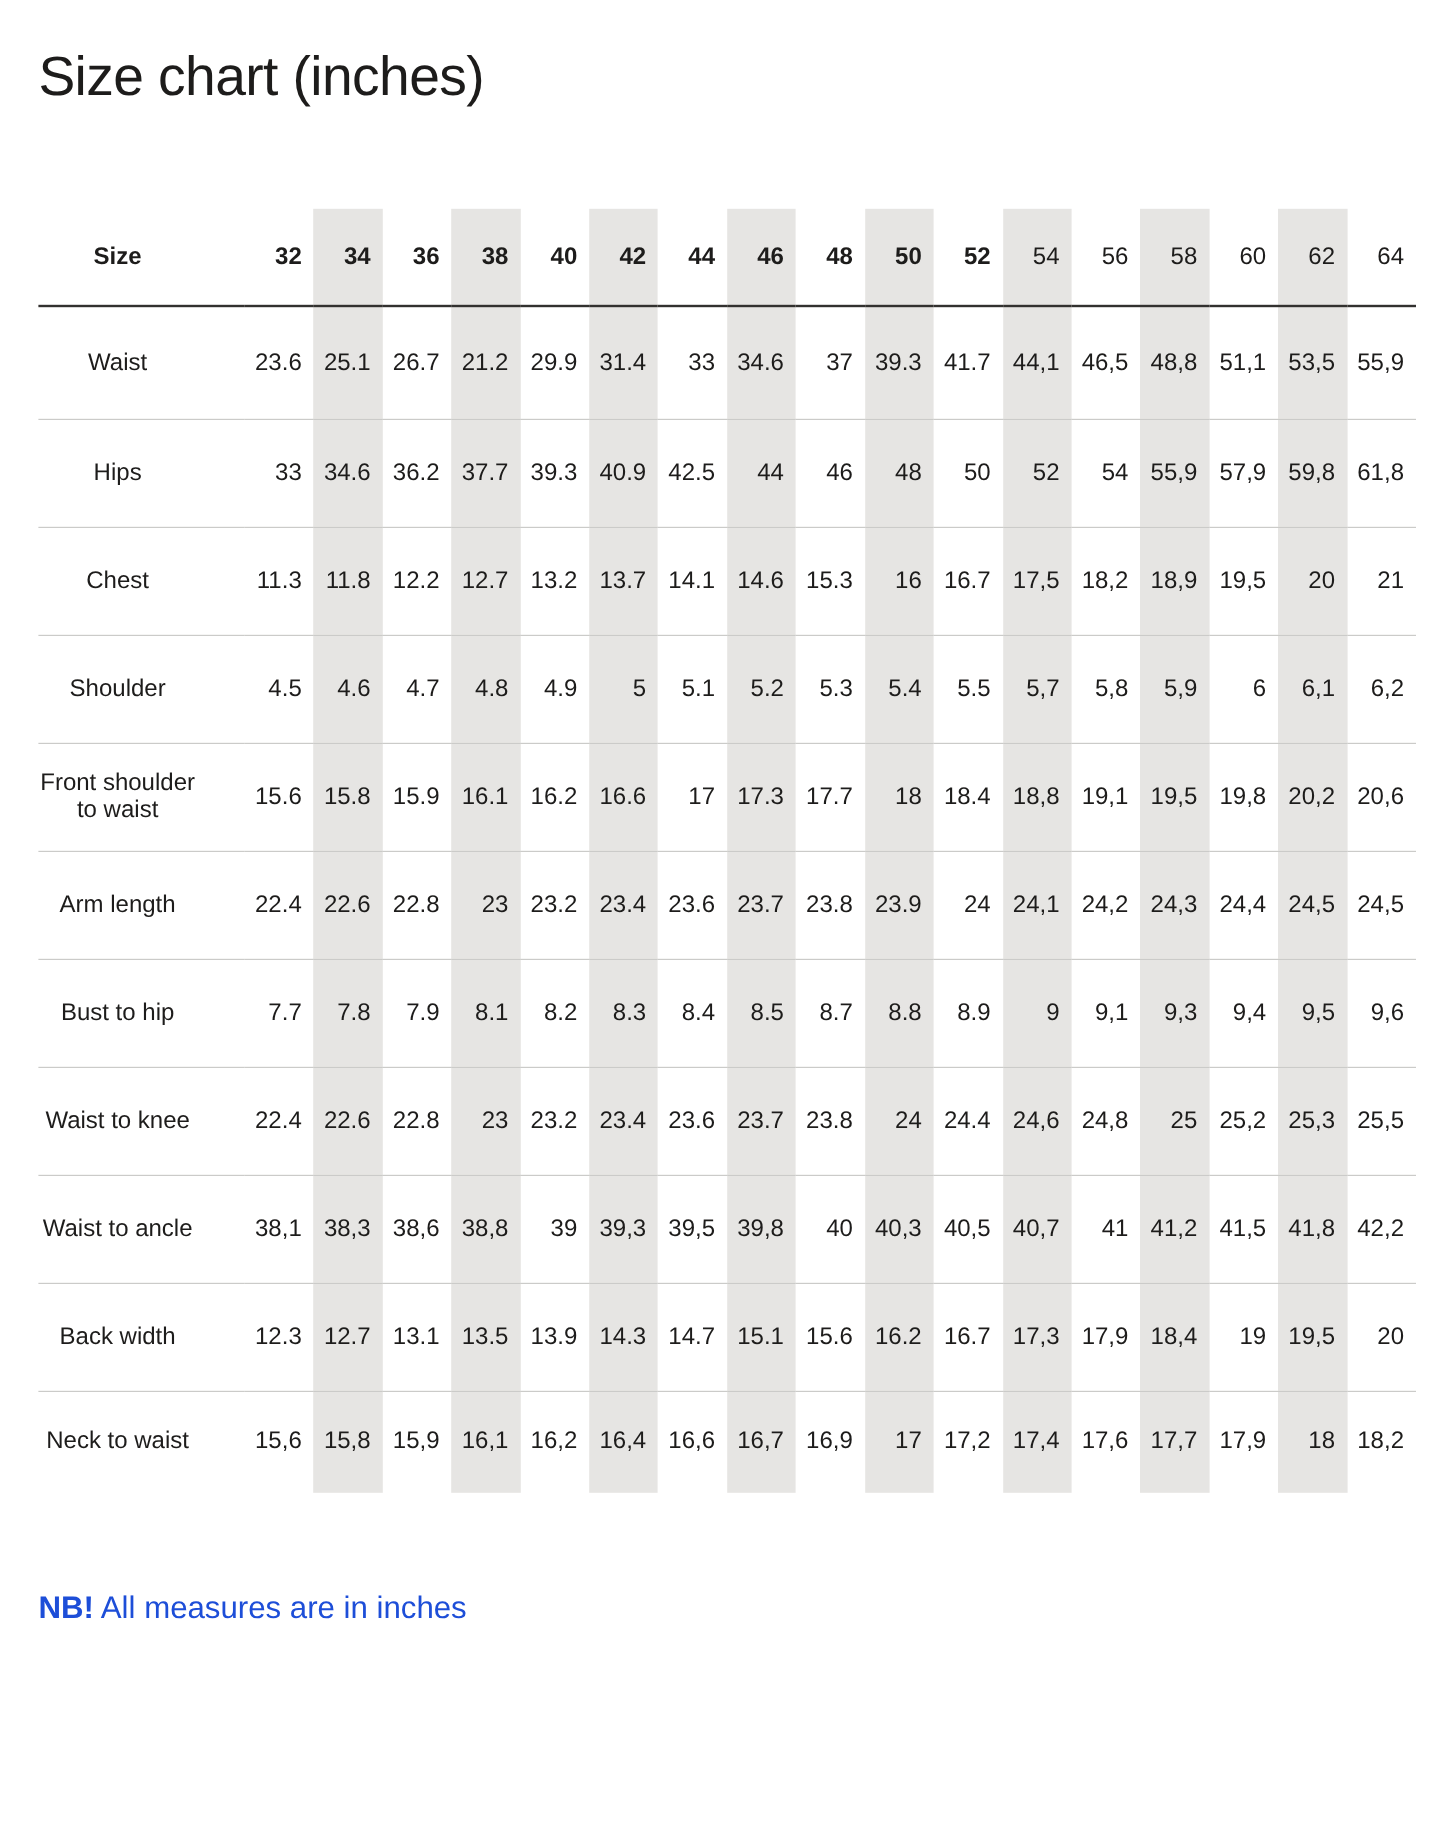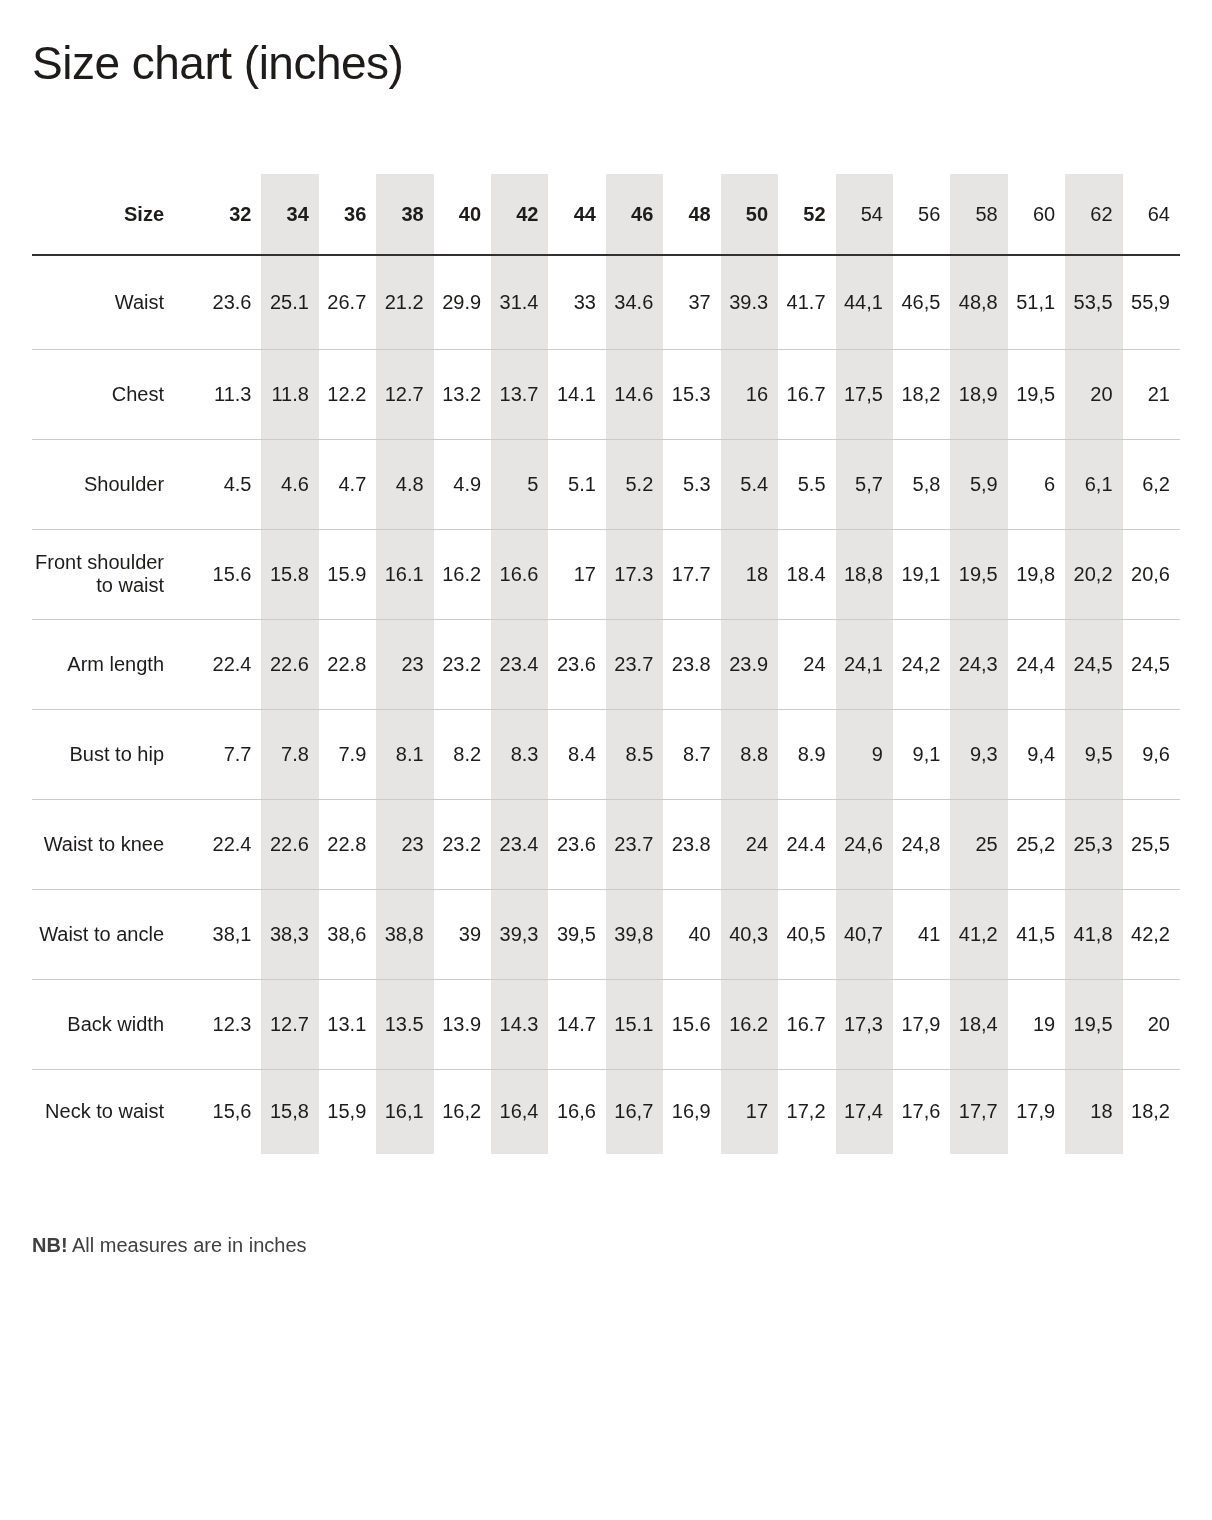--- a/index.html
+++ b/index.html
@@ -44,35 +44,35 @@
   table.size-chart col.label-col { width: 172px; }
   table.size-chart col.data-col  { width: 57.4px; }
   thead tr { height: 81px; }
   thead th {
     border-bottom: 2px solid #32312f;
     font-weight: 700;
   }
   thead th.regular { font-weight: 400; }
   thead th.label,
   tbody td.label {
-    text-align: right;
+    text-align: center;
     padding: 0 40px 0 0;
     white-space: normal;
   }
   thead th.label { font-weight: 700; }
   tbody tr { height: 90px; }
   tbody tr:first-child { height: 94px; }
   tbody tr:last-child  { height: 85px; }
   tbody td { border-bottom: 1px solid #cbcbc9; }
   tbody tr:last-child td { border-bottom: none; }
   .stripe { background: #e6e5e3; }
   p.note {
     margin: 80px 0 0 0;
-    font-size: 20px;
-    color: #404040;
+    font-size: 26px;
+    color: #1d4ed8;
   }
   p.note .nb { font-weight: 700; }
 </style>
 </head>
 <body>
 
 <div class="page">
 
   <h1 class="title">Size chart (inches)</h1>
 
@@ -134,20 +134,40 @@
           <td class="stripe">39.3</td>
           <td>41.7</td>
           <td class="stripe">44,1</td>
           <td>46,5</td>
           <td class="stripe">48,8</td>
           <td>51,1</td>
           <td class="stripe">53,5</td>
           <td>55,9</td>
         </tr>
         <tr>
+          <td class="label">Hips</td>
+          <td>33</td>
+          <td class="stripe">34.6</td>
+          <td>36.2</td>
+          <td class="stripe">37.7</td>
+          <td>39.3</td>
+          <td class="stripe">40.9</td>
+          <td>42.5</td>
+          <td class="stripe">44</td>
+          <td>46</td>
+          <td class="stripe">48</td>
+          <td>50</td>
+          <td class="stripe">52</td>
+          <td>54</td>
+          <td class="stripe">55,9</td>
+          <td>57,9</td>
+          <td class="stripe">59,8</td>
+          <td>61,8</td>
+        </tr>
+        <tr>
           <td class="label">Chest</td>
           <td>11.3</td>
           <td class="stripe">11.8</td>
           <td>12.2</td>
           <td class="stripe">12.7</td>
           <td>13.2</td>
           <td class="stripe">13.7</td>
           <td>14.1</td>
           <td class="stripe">14.6</td>
           <td>15.3</td>

